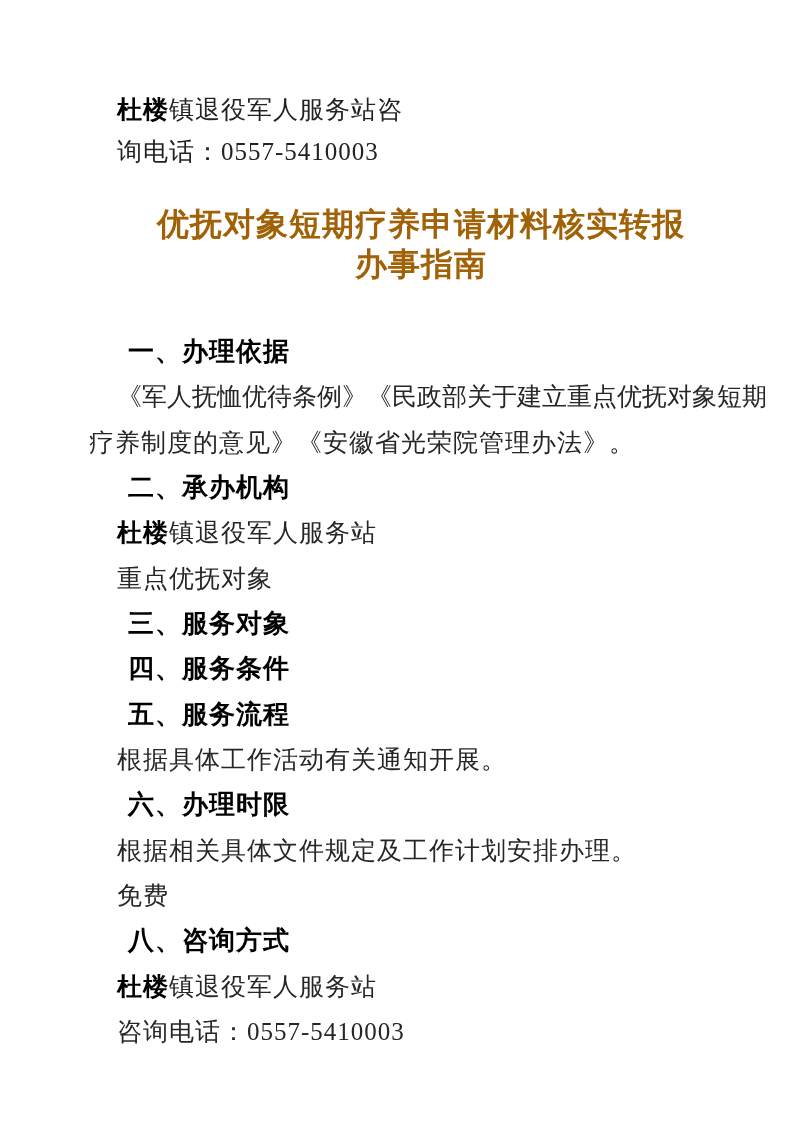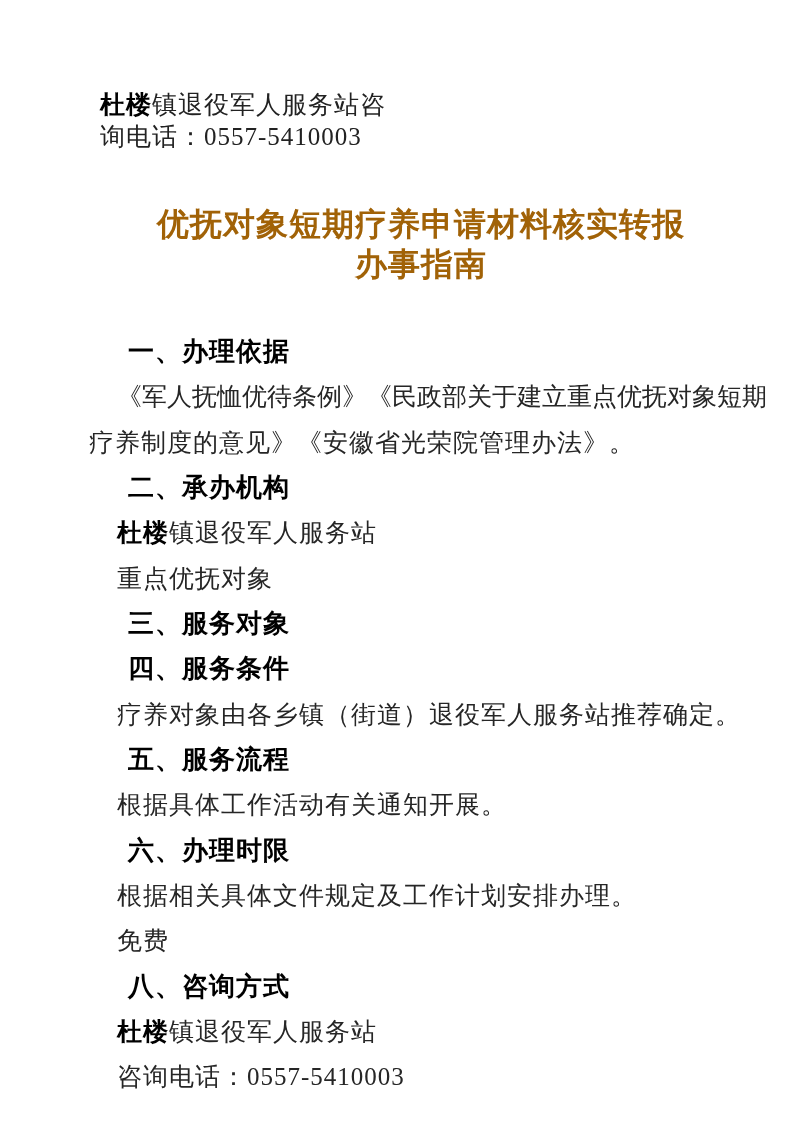--- a/index.html
+++ b/index.html
@@ -12,24 +12,24 @@
     width: 793px;
     height: 1122px;
     background: #ffffff;
     overflow: hidden;
     color: #1f1f1f;
     font-family: "Liberation Serif", serif;
   }
   
   .contact {
     position: absolute;
-    left: 100px;
+    left: 117px;
     top: 88px;
     font-size: 25px;
-    line-height: 32px;
+    line-height: 42px;
     letter-spacing: 1px;
     color: #222222;
   }
   .contact .cline { white-space: nowrap; }
   
   .title-block {
     position: absolute;
     left: 89px;
     top: 204px;
     width: 664px;
@@ -97,21 +97,20 @@
     <div class="line bodyline indent tight">《军人抚恤优待条例》《民政部关于建立重点优抚对象短期</div>
     <div class="line bodyline">疗养制度的意见》《安徽省光荣院管理办法》。</div>
 
     <div class="line heading">二、承办机构</div>
     <div class="line bodyline indent"><span class="b">杜楼</span><span>镇退役军人服务站</span></div>
 
     <div class="line bodyline indent">重点优抚对象</div>
     <div class="line heading">三、服务对象</div>
 
     <div class="line heading">四、服务条件</div>
-    <div class="line bodyline indent">疗养对象由各乡镇（街道）退役军人服务站推荐确定。</div>
 
     <div class="line heading">五、服务流程</div>
     <div class="line bodyline indent">根据具体工作活动有关通知开展。</div>
 
     <div class="line heading">六、办理时限</div>
     <div class="line bodyline indent">根据相关具体文件规定及工作计划安排办理。</div>
 
     <div class="line bodyline indent">免费</div>
 
     <div class="line heading">八、咨询方式</div>

